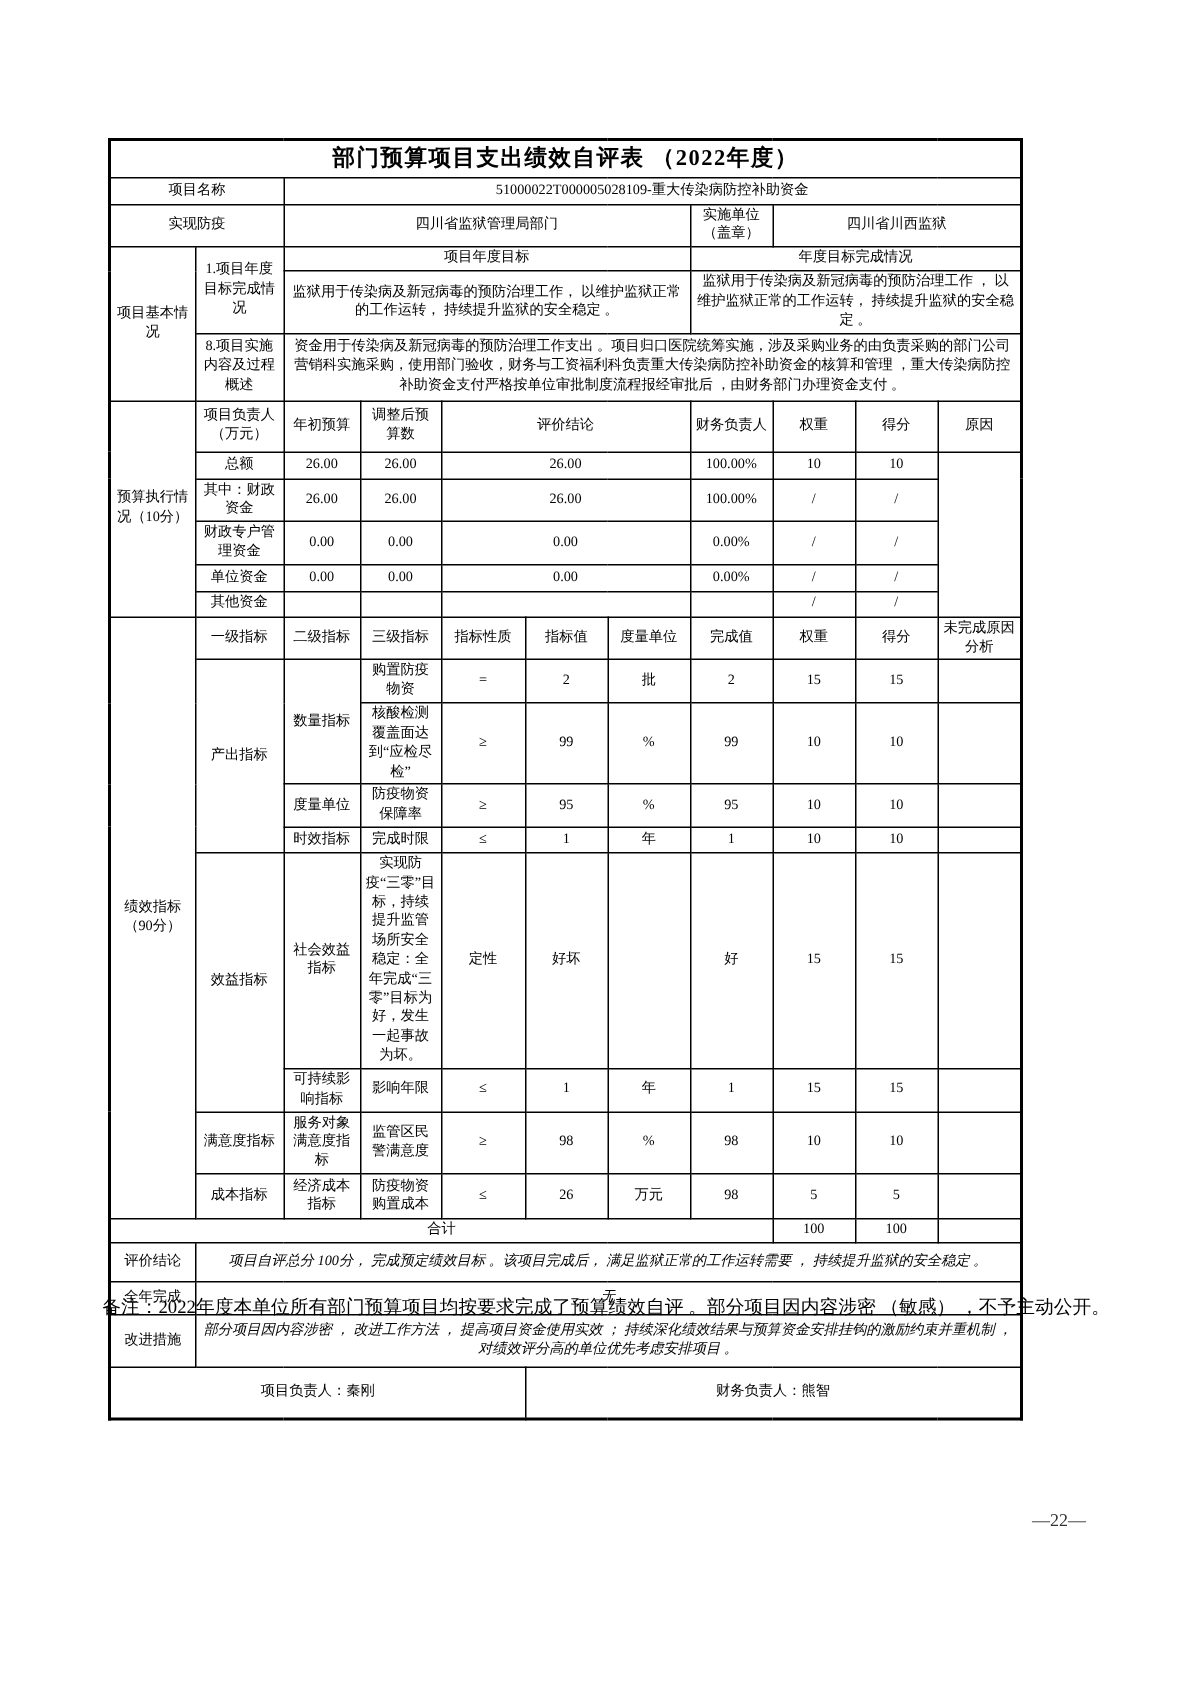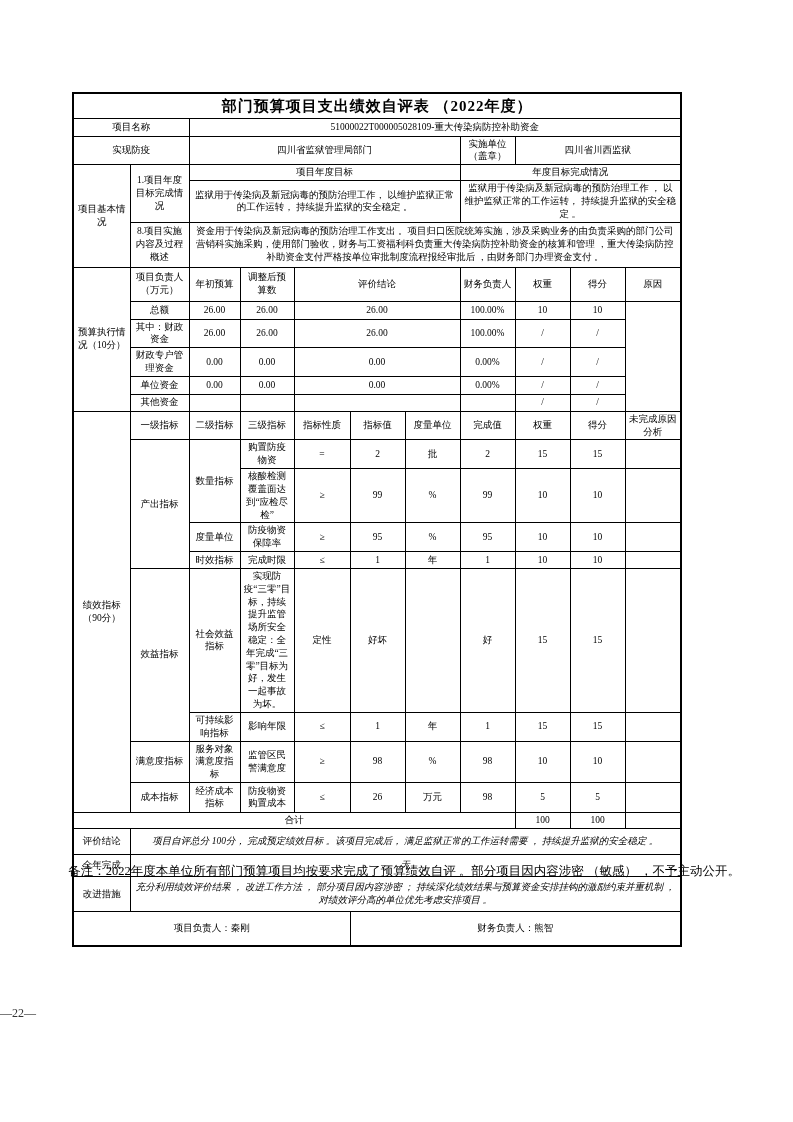--- a/index.html
+++ b/index.html
@@ -22,21 +22,21 @@
   .title-cell { font-size:15px; font-weight:bold; letter-spacing:1px; padding:3px 0; }
   .left  { text-align:center; }
   .bold  { font-weight:normal; }
   .ital  { font-style:italic;margin-top:32px; }
   .note {
     position:absolute; left:62px; top:860px; width:678px;
     font-size:12.5px; line-height:22px; text-align:right;
   }
   .pagenum {
     position:absolute; left:0; top:1006px; width:724px;
-    text-align:left; font-size:12px; color:#333;
+    text-align:right; font-size:12px; color:#333;
   }
 </style>
 </head>
 <body>
 
 <div class="page">
 
   <table class="report">
     <colgroup>
       <col style="width:57px">
@@ -257,21 +257,21 @@
     <tr style="height:26px">
       <td>评价结论</td>
       <td colspan="10" class="left ital">项目自评总分 100分， 完成预定绩效目标 。该项目完成后， 满足监狱正常的工作运转需要 ， 持续提升监狱的安全稳定 。</td>
     </tr>
     <tr style="height:22px">
       <td>全年完成</td>
       <td colspan="10" class="left ital">无</td>
     </tr>
     <tr style="height:35px">
       <td>改进措施</td>
-      <td colspan="10" class="left ital">充分利用绩效评价结果 ， 改进工作方法 ， 部分项目因内容涉密 ； 持续深化绩效结果与预算资金安排挂钩的激励约束并重机制 ， 对绩效评分高的单位优先考虑安排项目 。</td>
+      <td colspan="10" class="left ital">部分项目因内容涉密 ， 改进工作方法 ， 提高项目资金使用实效 ； 持续深化绩效结果与预算资金安排挂钩的激励约束并重机制 ， 对绩效评分高的单位优先考虑安排项目 。</td>
     </tr>
     <tr style="height:35px">
       <td colspan="5" class="left bold">项目负责人：秦刚</td>
       <td colspan="6" class="left bold">财务负责人：熊智</td>
     </tr>
   </tbody>
     </table>
 
   <div class="note">备注：2022年度本单位所有部门预算项目均按要求完成了预算绩效自评 。部分项目因内容涉密 （敏感） ，不予主动公开。</div>
 

